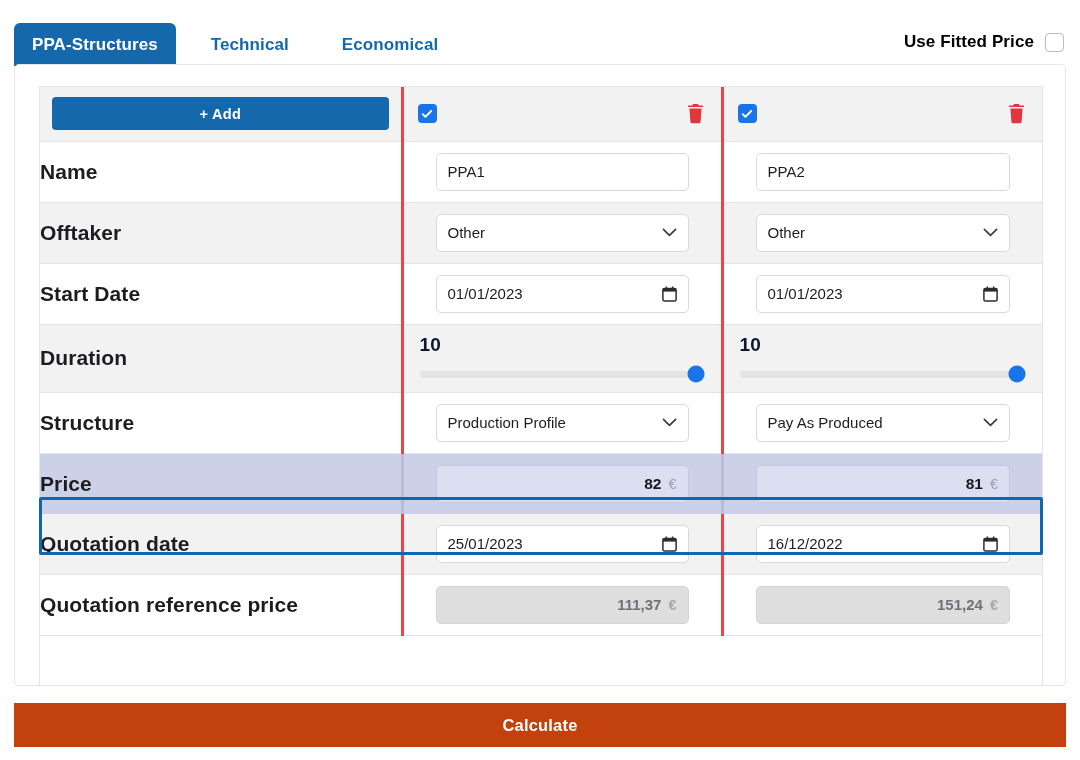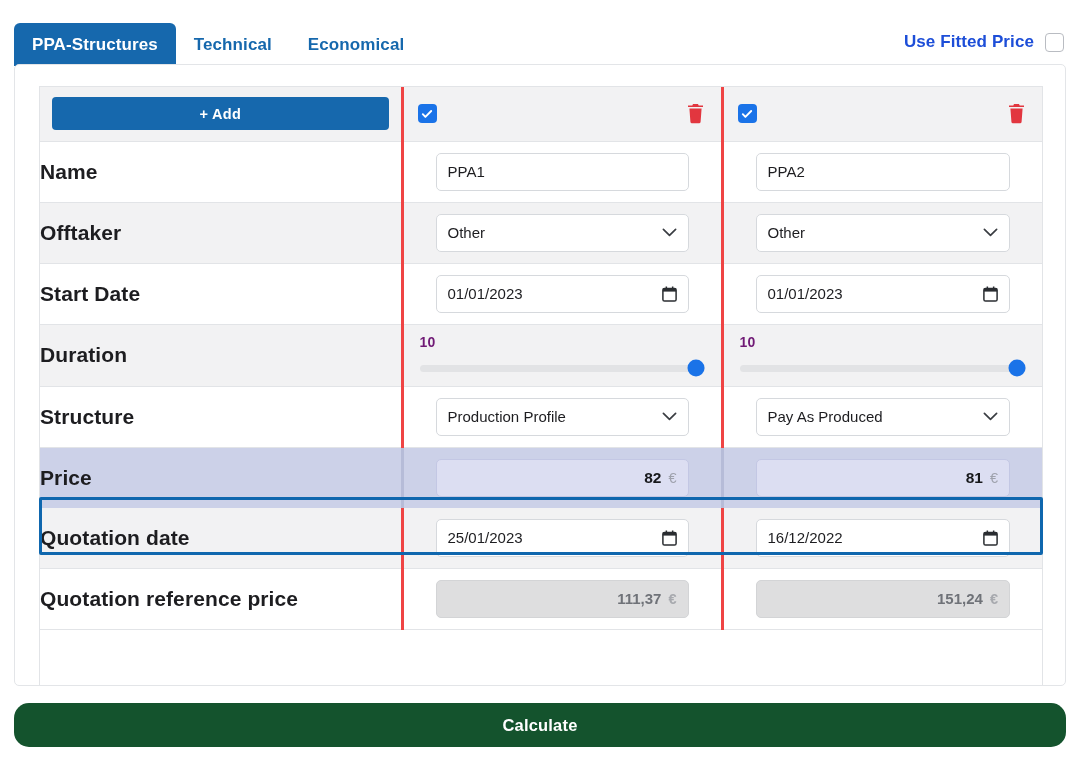--- a/index.html
+++ b/index.html
@@ -10,35 +10,35 @@
     overflow: hidden;
   }
   .app { position: relative; width: 1080px; height: 760px; background:#fff; }
 
   
   .tabbar {
     position: absolute; left: 0; top: 0; width: 1080px; height: 66px;
     display: flex; align-items: flex-end;
     padding-left: 14px; padding-right: 16px;
   }
-  .tabs { display: flex; align-items: flex-end; gap: 0; }
+  .tabs { display: flex; align-items: flex-end; gap: 17px; }
   .tab {
     font-size: 17px; font-weight: 600;
     padding: 13px 18px 13px 18px;
     border-radius: 6px 6px 0 0;
     color: #1668ad; background: transparent;
     white-space: nowrap; letter-spacing: .1px;
     cursor: pointer; line-height: 1;
   }
   .tab.active { background: #1668ad; color: #ffffff; }
   .fitted {
     margin-left: auto; display: flex; align-items: center; gap: 11px;
     padding-bottom: 14px;
   }
-  .fitted-label { font-size: 17px; font-weight: 600; color: #1d4ed8; letter-spacing:.1px; }
+  .fitted-label { font-size: 17px; font-weight: 600; color: #000000; letter-spacing:.1px; }
   .cb-empty {
     width: 19px; height: 19px; border: 1.6px solid #b9bcc2;
     border-radius: 4px; background: #fff; display:inline-block;
   }
 
   
   .card {
     position: absolute; left: 14px; top: 64px;
     width: 1052px; height: 622px;
     background: #fff;
@@ -109,40 +109,40 @@
   .inp.price .eur { font-size: 14.5px; color: #9ea1ac; }
   .inp.ro {
     background: #dededf; border: 1px solid #d3d4d6;
     justify-content: flex-end; gap: 7px; font-weight: bold;
   }
   .inp.ro .val { font-size: 15px; color: #6f7278; }
   .inp.ro .eur { font-size: 14.5px; color: #a7a9ae; }
 
   
   .slider-cell { padding: 9px 16px 14px 16px; }
-  .slider-val { font-size: 14px; font-weight: 700; color: #701a75; margin-bottom: 15px; letter-spacing:.2px; }
+  .slider-val { font-size: 19px; font-weight: 700; color: #0f172a; margin-bottom: 15px; letter-spacing:.2px; }
   .track { position: relative; height: 7px; border-radius: 4px; background: #e2e3e5; }
   .thumb {
     position: absolute; top: 50%; width: 17px; height: 17px;
     border-radius: 50%; background: #1a73e8; transform: translate(-50%, -50%);
     cursor: pointer;
   }
 
   
   tr.hl td { background: #ccd1e8; border-bottom: none; border-right-color: #b6bcd8; }
   tr.hl td.first { border-left: none; }
   .hl-border {
     position: absolute; left: 24px; top: 432px; width: 1004px; height: 58px;
     border: 3px solid #0f67ae; border-radius: 2px; pointer-events: none; z-index: 5;
   }
 
   
   .calc {
     position: absolute; left: 14px; top: 703px; width: 1052px; height: 44px;
-    background: #14532d; color: #fff; border-radius: 15px;
+    background: #c2410c; color: #fff; border-radius: 0;
     display: flex; align-items: center; justify-content: center;
     font-size: 16.5px; font-weight: 600; letter-spacing: .2px; cursor: pointer;
   }
 </style>
 </head>
 <body>
 
 <div class="app">
 
   <div class="tabbar">

